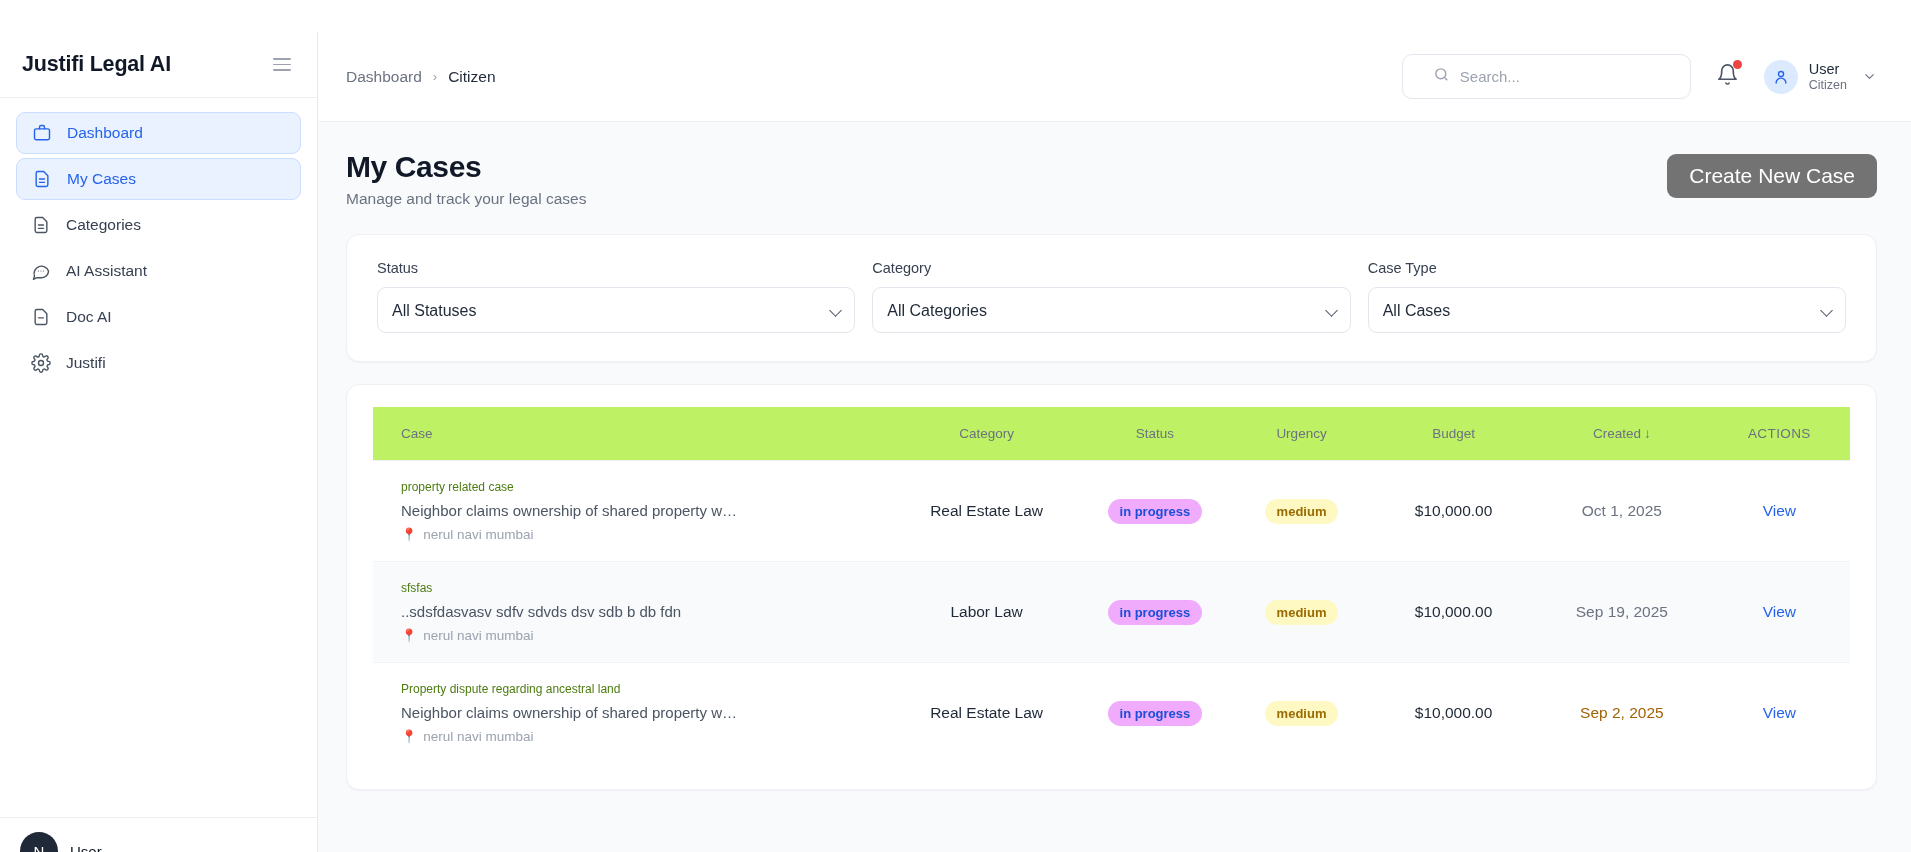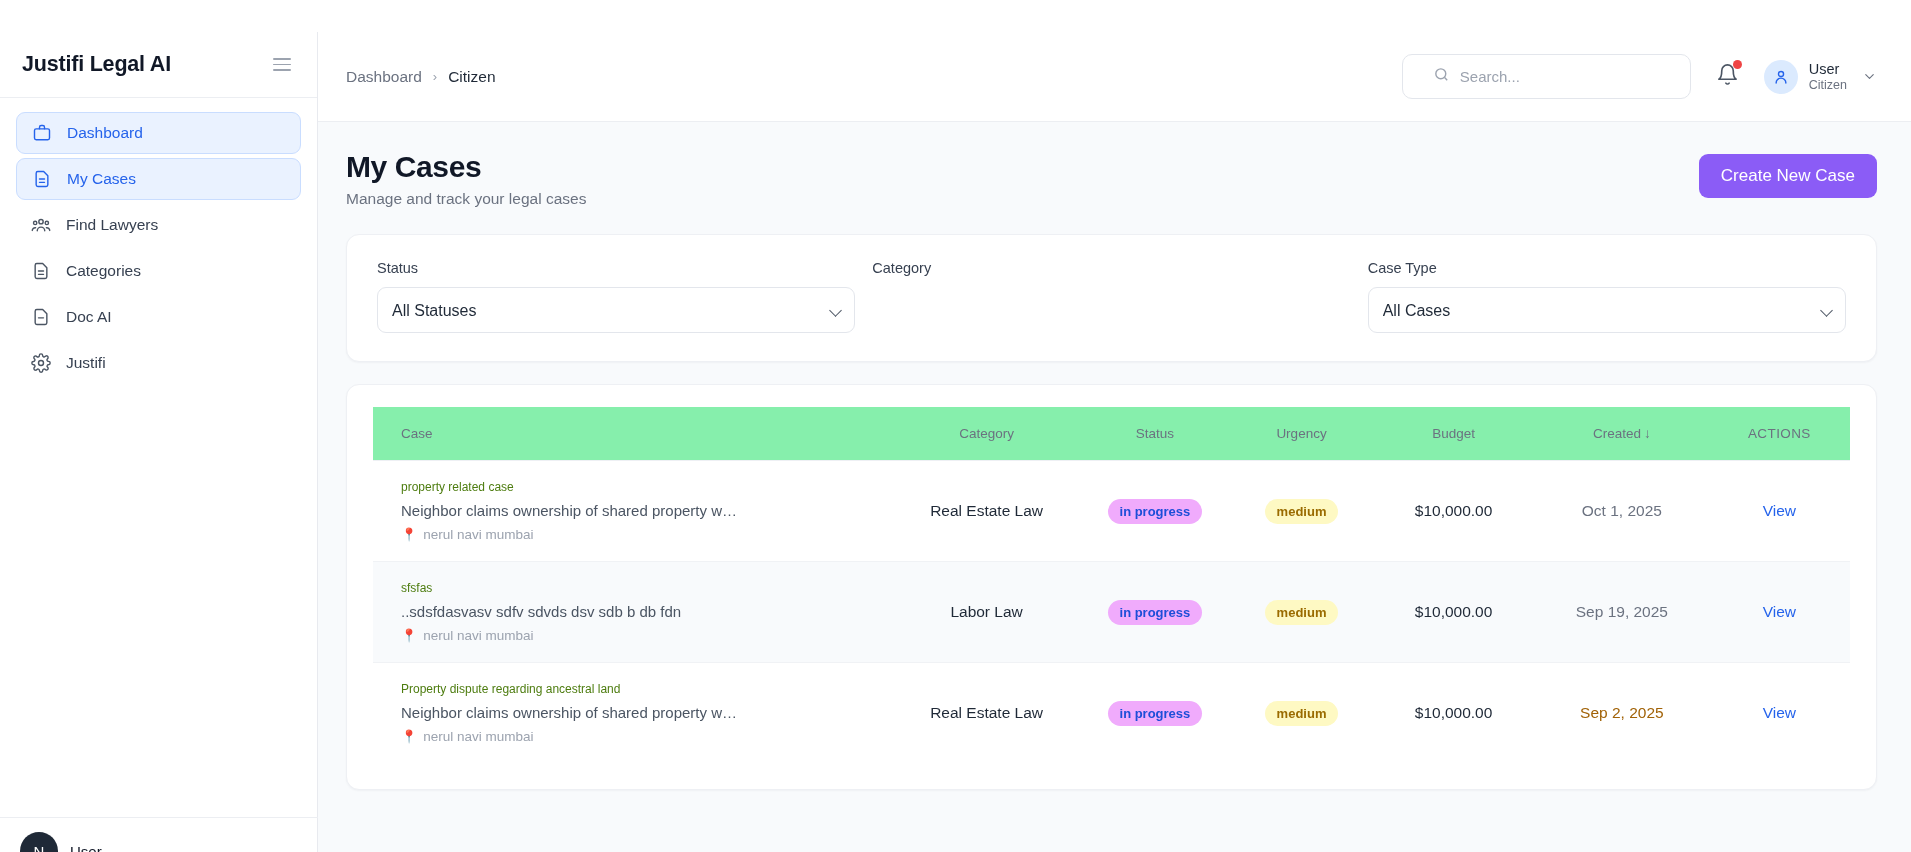--- a/index.html
+++ b/index.html
@@ -113,24 +113,24 @@
   .chev { width: 15px; height: 15px; stroke: #6b7280; fill: none; stroke-width: 1.8; stroke-linecap: round; stroke-linejoin: round; margin-left: 4px; }
 
   
   .content { flex: 1; padding: 28px 34px 0 28px; overflow: hidden; }
 
   .page-head { display: flex; align-items: flex-start; margin-bottom: 26px; }
   .page-title { font-size: 30px; font-weight: bold; color: #111827; letter-spacing: -0.4px; }
   .page-sub { font-size: 15.5px; color: #6b7280; margin-top: 6px; }
   .btn-primary {
     margin-left: auto; margin-top: 4px;
-    background: #8b5cf6; color: #fff;
+    background: #737373; color: #fff;
     border: none; border-radius: 9px;
     height: 44px; padding: 0 22px;
-    font-size: 17px; font-family: "Liberation Sans", sans-serif;
+    font-size: 21px; font-family: "Liberation Sans", sans-serif;
     cursor: pointer; white-space: nowrap;
   }
 
   .card {
     background: #ffffff; border: 1px solid #eef0f4;
     border-radius: 13px;
     box-shadow: 0 1px 2px rgba(16,24,40,0.04);
   }
 
   .filters { padding: 25px 30px 28px 30px; margin-bottom: 22px; }
@@ -147,21 +147,21 @@
   }
   .select-wrap::after {
     content: ""; position: absolute; right: 15px; top: 19px;
     width: 8px; height: 8px;
     border-right: 1.6px solid #4b5563; border-bottom: 1.6px solid #4b5563;
     transform: rotate(45deg); pointer-events: none;
   }
 
   .table-card { padding: 22px 26px 26px 26px; }
   table { width: 100%; border-collapse: collapse; table-layout: fixed; }
-  thead tr { background: #86efac; }
+  thead tr { background: #bef264; }
   thead th {
     font-size: 13.5px; font-weight: normal; color: #6b7280;
     text-align: center; padding: 19px 8px; border-bottom: 1px solid #eef0f4;
   }
   thead th.col-case { text-align: left; padding-left: 28px; width: 480px; }
   thead th.col-cat { width: 170px; }
   thead th.col-status { width: 140px; }
   thead th.col-urg { width: 130px; }
   thead th.col-budget { width: 150px; }
   thead th.col-created { width: 160px; }
@@ -220,37 +220,36 @@
           <svg viewBox="0 0 24 24">
               <path d="M14 3H7a2 2 0 0 0-2 2v14a2 2 0 0 0 2 2h10a2 2 0 0 0 2-2V8z"></path>
               <path d="M9 12h6M9 16h6"></path>
             </svg>
         </span>
         <span>My Cases</span>
       </div>
       <div class="nav-item">
         <span class="ico">
           <svg viewBox="0 0 24 24">
-              <circle cx="12" cy="8" r="2.6"></circle>
-              <path d="M7.5 19a4.5 4.5 0 0 1 9 0"></path>
-              <circle cx="5" cy="9.5" r="2"></circle>
-              <circle cx="19" cy="9.5" r="2"></circle>
-              <path d="M1.5 18.5a3.5 3.5 0 0 1 4-3.2M22.5 18.5a3.5 3.5 0 0 0-4-3.2"></path>
-            </svg>
-        </span>
-        <span>Find Lawyers</span>
-      </div>
-      <div class="nav-item">
-        <span class="ico">
-          <svg viewBox="0 0 24 24">
               <path d="M14 3H7a2 2 0 0 0-2 2v14a2 2 0 0 0 2 2h10a2 2 0 0 0 2-2V8z"></path>
               <path d="M9 12h6M9 16h6"></path>
             </svg>
         </span>
         <span>Categories</span>
+      </div>
+      <div class="nav-item">
+        <span class="ico">
+          <svg viewBox="0 0 24 24">
+              <path d="M21 12a8 8 0 0 1-8 8H7l-4 2 1.2-3.6A8 8 0 1 1 21 12z"></path>
+              <circle cx="9" cy="12" r="0.7" fill="#4b5563" stroke="none"></circle>
+              <circle cx="12" cy="12" r="0.7" fill="#4b5563" stroke="none"></circle>
+              <circle cx="15" cy="12" r="0.7" fill="#4b5563" stroke="none"></circle>
+            </svg>
+        </span>
+        <span>AI Assistant</span>
       </div>
       <div class="nav-item">
         <span class="ico">
           <svg viewBox="0 0 24 24">
               <path d="M14 3H7a2 2 0 0 0-2 2v14a2 2 0 0 0 2 2h10a2 2 0 0 0 2-2V8z"></path>
               <path d="M9 13h6"></path>
             </svg>
         </span>
         <span>Doc AI</span>
       </div>
@@ -334,20 +333,25 @@
             <div class="filter-label">Status</div>
             <div class="select-wrap">
               <select>
                 <option>All Statuses</option>
               </select>
             </div>
           </div>
 
           <div>
             <div class="filter-label">Category</div>
+            <div class="select-wrap">
+              <select>
+                <option>All Categories</option>
+              </select>
+            </div>
           </div>
 
           <div>
             <div class="filter-label">Case Type</div>
             <div class="select-wrap">
               <select>
                 <option>All Cases</option>
               </select>
             </div>
           </div>

